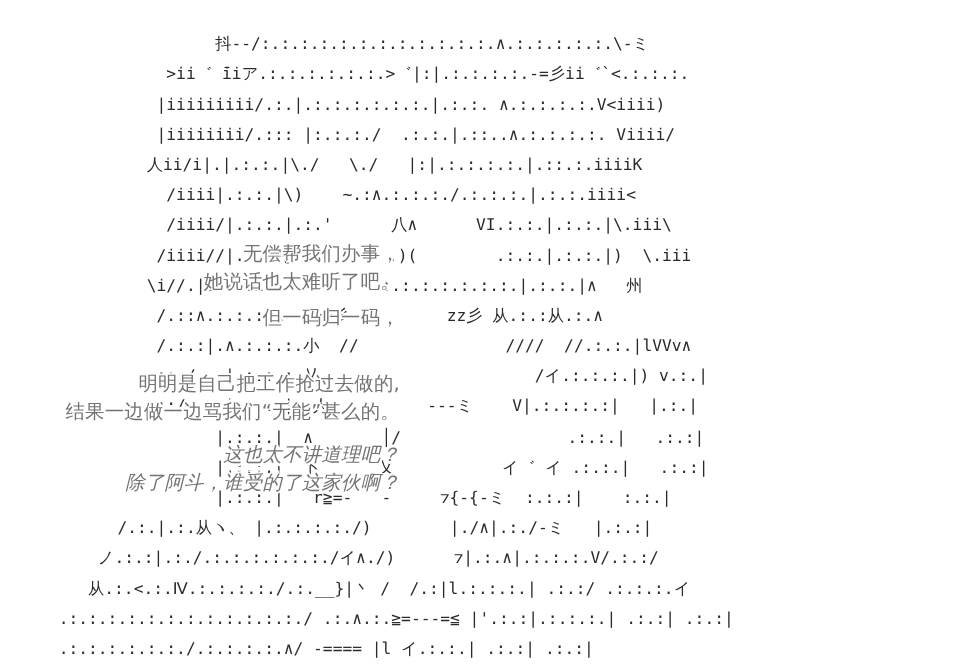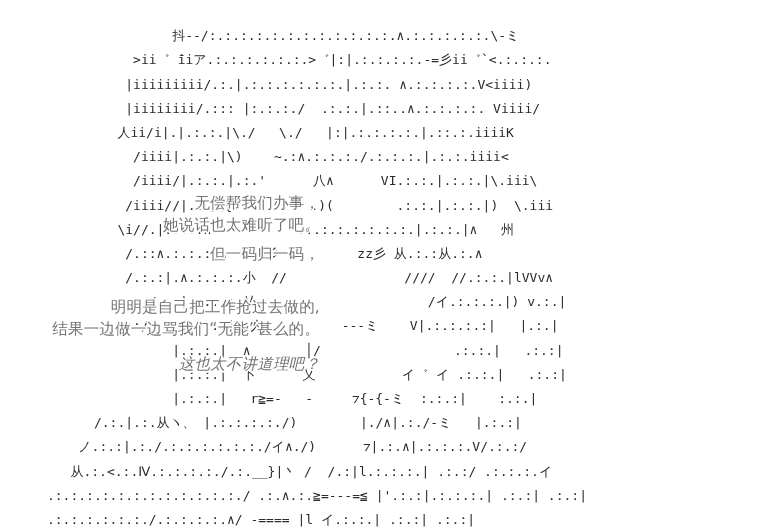--- a/index.html
+++ b/index.html
@@ -88,16 +88,17 @@
       <span class="speech-line">但一码归一码，</span>
     </div>
 
     <div class="speech-block" id="speech-3">
       <span class="speech-line">明明是自己把工作抢过去做的,</span>
       <span class="speech-line">结果一边做一边骂我们“无能”甚么的。</span>
     </div>
 
     <div class="speech-block" id="speech-4">
       <span class="speech-line">这也太不讲道理吧？</span>
+      <span class="speech-line">除了阿斗，谁受的了这家伙啊？</span>
     </div>
 
   </div>
 </div>
 
 </body></html>

